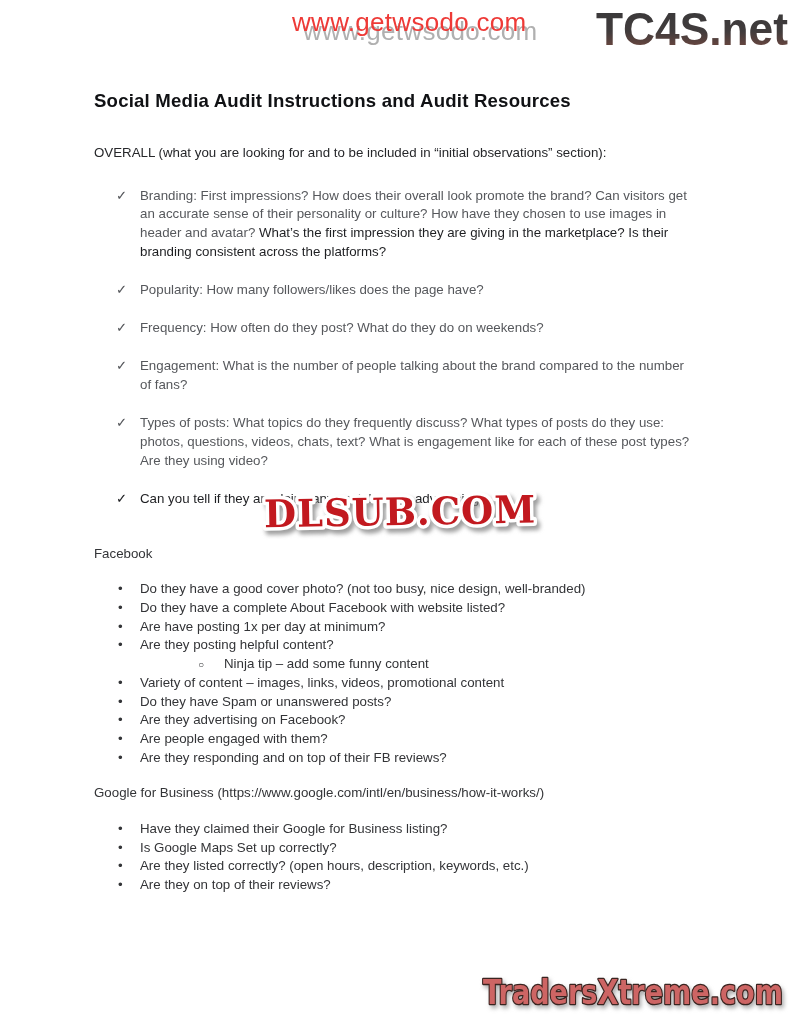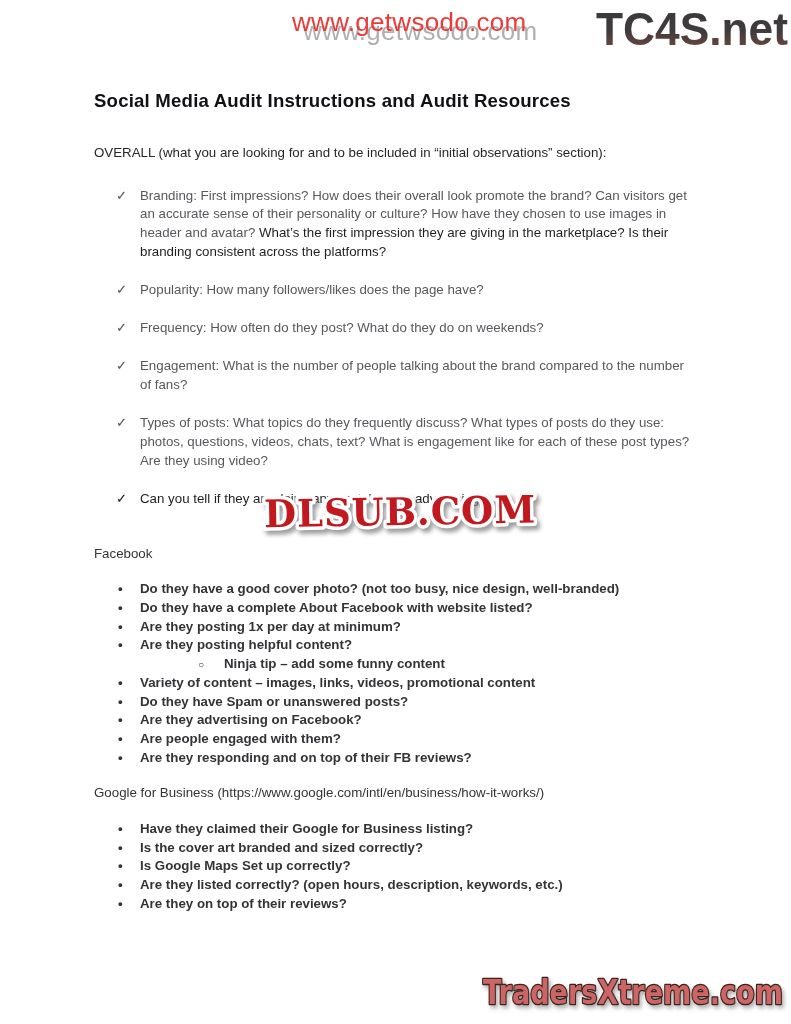--- a/index.html
+++ b/index.html
@@ -26,21 +26,21 @@
   ul.checks li:last-child { margin-bottom:16px; }
   ul.checks li::before { content:"\2713"; position:absolute; left:22px; top:0; }
   ul.checks li.dark { color:#1e1f22; }
   ul.checks li.dark::before { color:#1e1f22; }
   .emph { color:#1e1f22; }
 
   .sect { margin:36px 0 0 0; color:#333437; }
   .sect.google { margin-top:17px; }
 
   ul.dots { list-style:none; margin:17px 0 0 0; padding:0; color:#333437; max-width:600px; }
-  ul.dots li { position:relative; padding-left:46px;font-weight:bold; }
+  ul.dots li { position:relative; padding-left:46px; }
   ul.dots li::before { content:"\2022"; position:absolute; left:24px; top:0; }
   ul.dots li.sub { padding-left:130px; }
   ul.dots li.sub::before { content:"\25CB"; left:104px; font-size:10px; top:1px; }
 
   
   .wm-getwsodo-gray {
     position:absolute; left:303px; top:16px;
     font-size:26px; color:#b0b0b0; letter-spacing:0.3px; white-space:nowrap;
   }
   .wm-getwsodo-red {
@@ -86,37 +86,36 @@
       <li>Engagement: What is the number of people talking about the brand compared to the number of fans?</li>
       <li>Types of posts: What topics do they frequently discuss? What types of posts do they use: photos, questions, videos, chats, text? What is engagement like for each of these post types? Are they using video?</li>
       <li class="dark">Can you tell if they are doing any social media advertising?</li>
     </ul>
 
     <p class="sect">Facebook</p>
 
     <ul class="dots">
       <li>Do they have a good cover photo? (not too busy, nice design, well-branded)</li>
       <li>Do they have a complete About Facebook with website listed?</li>
-      <li>Are they posting 1x per day at minimum?</li>
+      <li>Are have posting 1x per day at minimum?</li>
       <li>Are they posting helpful content?</li>
       <li class="sub">
         <span>Ninja tip – add some funny content</span>
       </li>
       <li>Variety of content – images, links, videos, promotional content</li>
       <li>Do they have Spam or unanswered posts?</li>
       <li>Are they advertising on Facebook?</li>
       <li>Are people engaged with them?</li>
       <li>Are they responding and on top of their FB reviews?</li>
     </ul>
 
     <p class="sect google">Google for Business (https://www.google.com/intl/en/business/how-it-works/)</p>
 
     <ul class="dots">
       <li>Have they claimed their Google for Business listing?</li>
-      <li>Is the cover art branded and sized correctly?</li>
       <li>Is Google Maps Set up correctly?</li>
       <li>Are they listed correctly? (open hours, description, keywords, etc.)</li>
       <li>Are they on top of their reviews?</li>
     </ul>
   </div>
 
   <svg class="wm-dlsub" width="292" height="54" viewBox="0 0 292 54">
     <text x="146" y="40" text-anchor="middle" transform="rotate(-1 146 27)" font-family="DejaVu Serif, serif" font-weight="bold" font-size="38" letter-spacing="1" textLength="272" lengthAdjust="spacingAndGlyphs" fill="#c2191f" stroke="#ffffff" stroke-width="7" paint-order="stroke" stroke-linejoin="round">DLSUB.COM</text>
   </svg>
 

